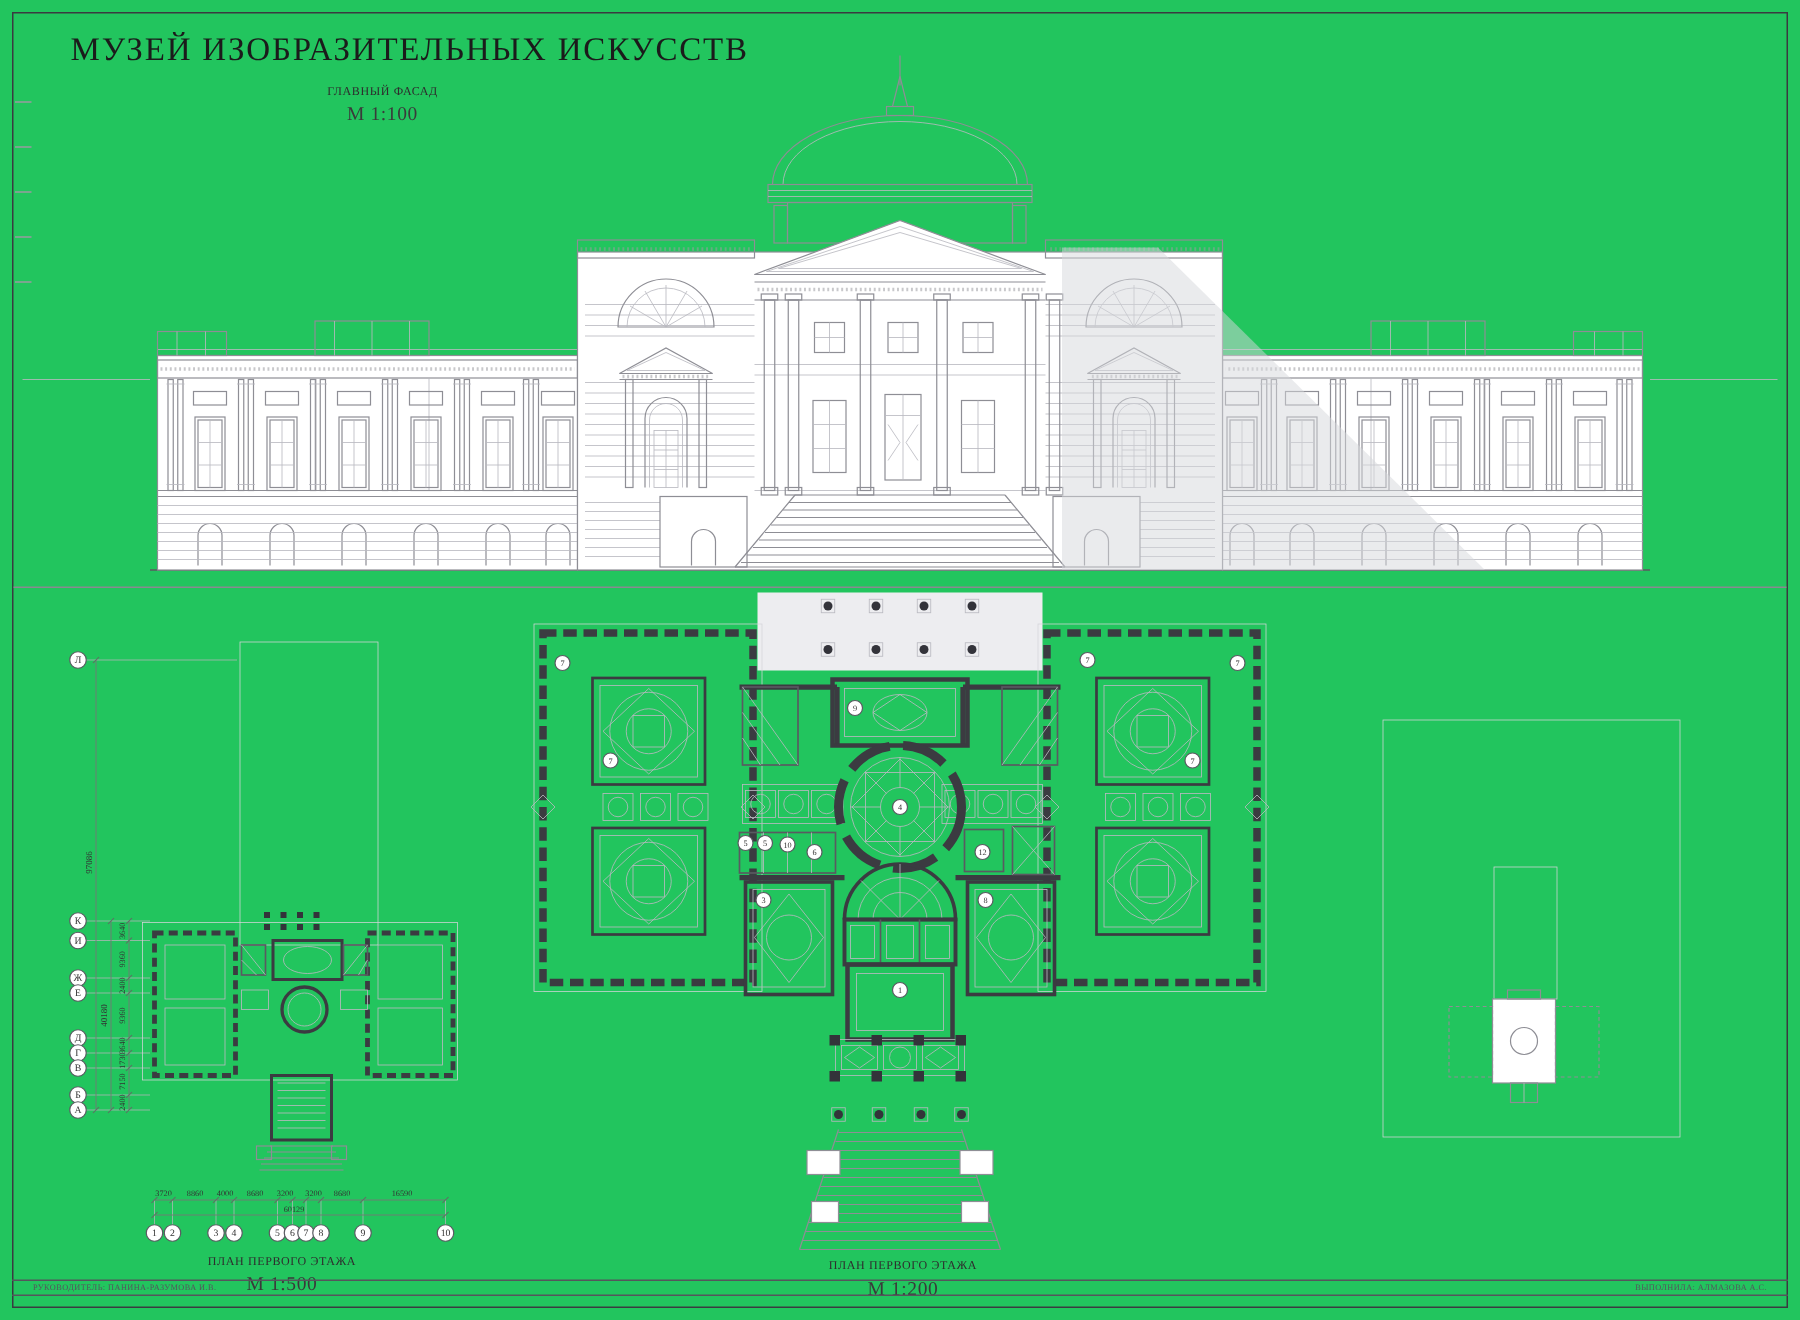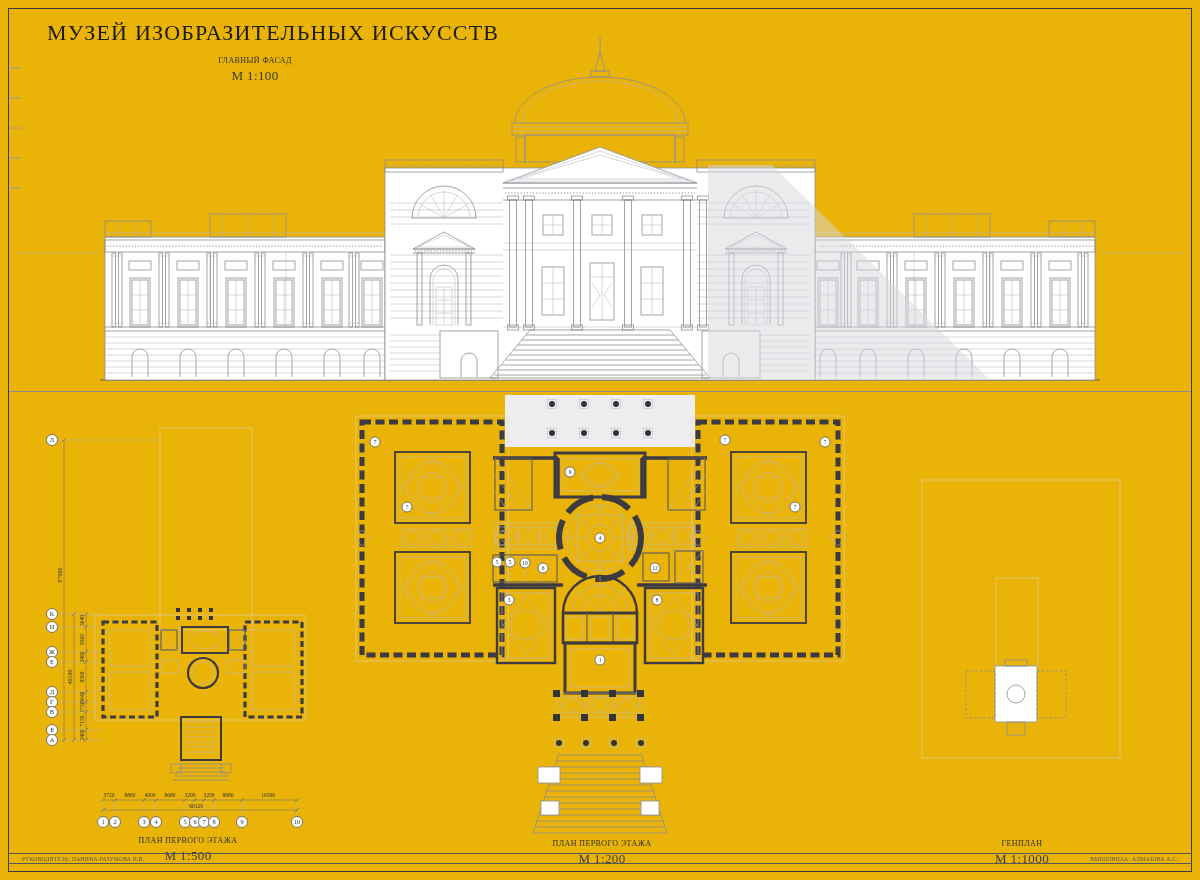--- a/index.html
+++ b/index.html
@@ -1,18 +1,18 @@
 <!DOCTYPE html>
 <html><head>
 <meta charset="utf-8">
 <style>
   html,body{margin:0;padding:0;background:#ffffff;}
   body{width:1200px;height:880px;position:relative;overflow:hidden;
        font-family:"Liberation Serif","DejaVu Serif",serif;}
-  .sheet{position:absolute;inset:0;background:#eab308;}
+  .sheet{position:absolute;inset:0;background:#22c55e;}
   .frame{position:absolute;left:8px;top:8px;right:8px;bottom:8px;
          border:1px solid #3a3a40;pointer-events:none;}
   .divider{position:absolute;left:9px;right:9px;top:391px;height:0;
            border-top:1px solid #8a8a90;}
   .title{position:absolute;left:47px;top:20px;margin:0;font-weight:400;
          font-size:22px;letter-spacing:1.2px;color:#1b1b1b;}
   .cap{position:absolute;width:220px;text-align:center;color:#2e2e2e;
        font-size:8px;letter-spacing:.4px;line-height:1.35;}
   .cap .scale{font-size:13px;color:#3a3a3a;}
   .facade-cap{left:150px;top:56px;width:210px;}
@@ -545,22 +545,18 @@
   </svg>
 
   <div class="cap" style="left:78px;top:836px">
     <div>ПЛАН ПЕРВОГО ЭТАЖА</div>
     <div class="scale">М 1:500</div>
   </div>
   <div class="cap" style="left:492px;top:839px">
     <div>ПЛАН ПЕРВОГО ЭТАЖА</div>
     <div class="scale">М 1:200</div>
   </div>
-  <div class="cap" style="left:912px;top:839px">
-    <div>ГЕНПЛАН</div>
-    <div class="scale">М 1:1000</div>
-  </div>
 
   <div class="footer-band">
     <span>РУКОВОДИТЕЛЬ: ПАНИНА-РАЗУМОВА И.В.</span>
     <span>ВЫПОЛНИЛА: АЛМАЗОВА А.С.</span>
   </div>
 </div>
 
 </body></html>

